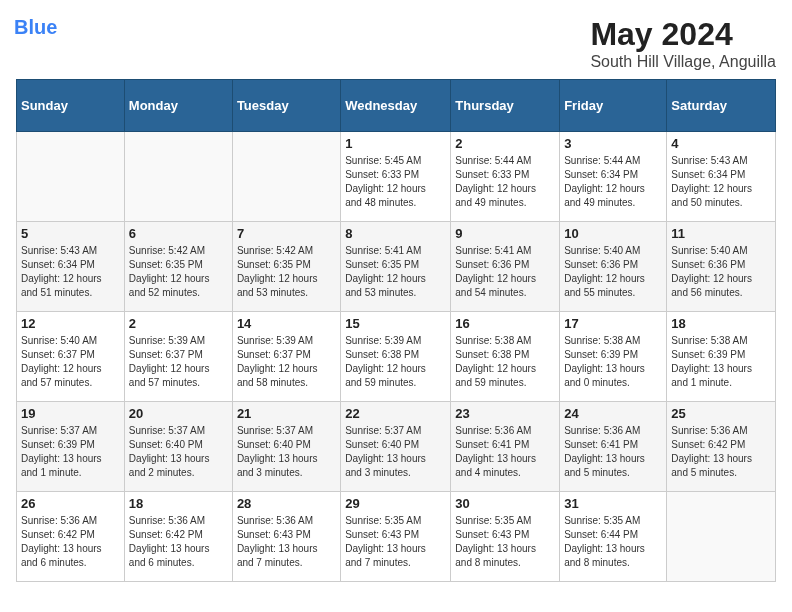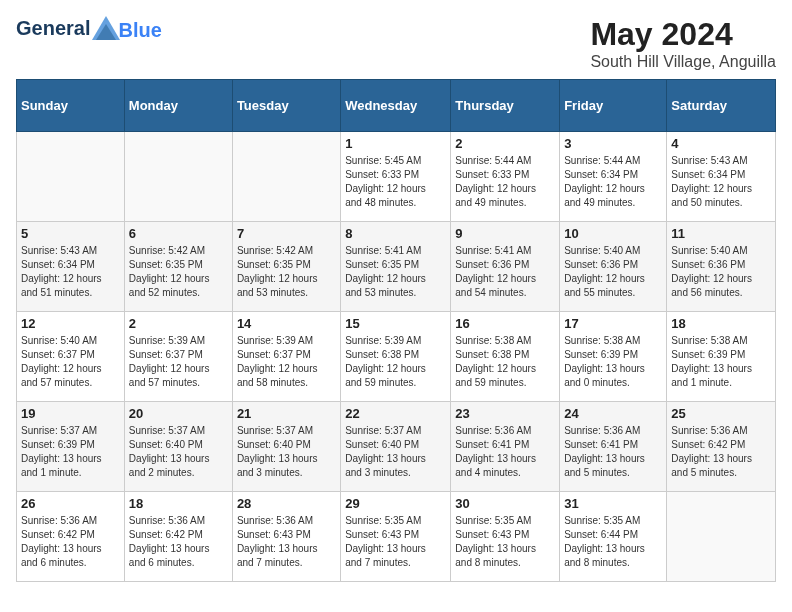--- a/index.html
+++ b/index.html
@@ -71,28 +71,20 @@
       background: #f9f9f9;
     }
   </style>
 </head>
 <body>
 
 <div class="header">
   <div class="logo">
     <div>
       <div style="display:flex;align-items:center;">
-        <div style="font-size:20px;font-weight:bold;color:#1a3a5c;line-height:1.1;">
-          <span style="color:#1a3a5c;">General</span><span style="display:inline-block;margin-left:2px;vertical-align:middle;">
-            <svg width="28" height="24" viewBox="0 0 28 24">
-              <polygon points="0,24 14,0 28,24" fill="#4a90d9" opacity="0.85"></polygon>
-              <polygon points="4,24 14,8 24,24" fill="#2a6496" opacity="0.6"></polygon>
-            </svg>
-          </span>
-        </div>
         <div style="font-size:20px;font-weight:bold;color:#3b82f6;margin-left:-2px;">Blue</div>
       </div>
     </div>
   </div>
   <div class="title-block">
     <div class="month-year">May 2024</div>
     <div class="location">South Hill Village, Anguilla</div>
   </div>
 </div>
 

